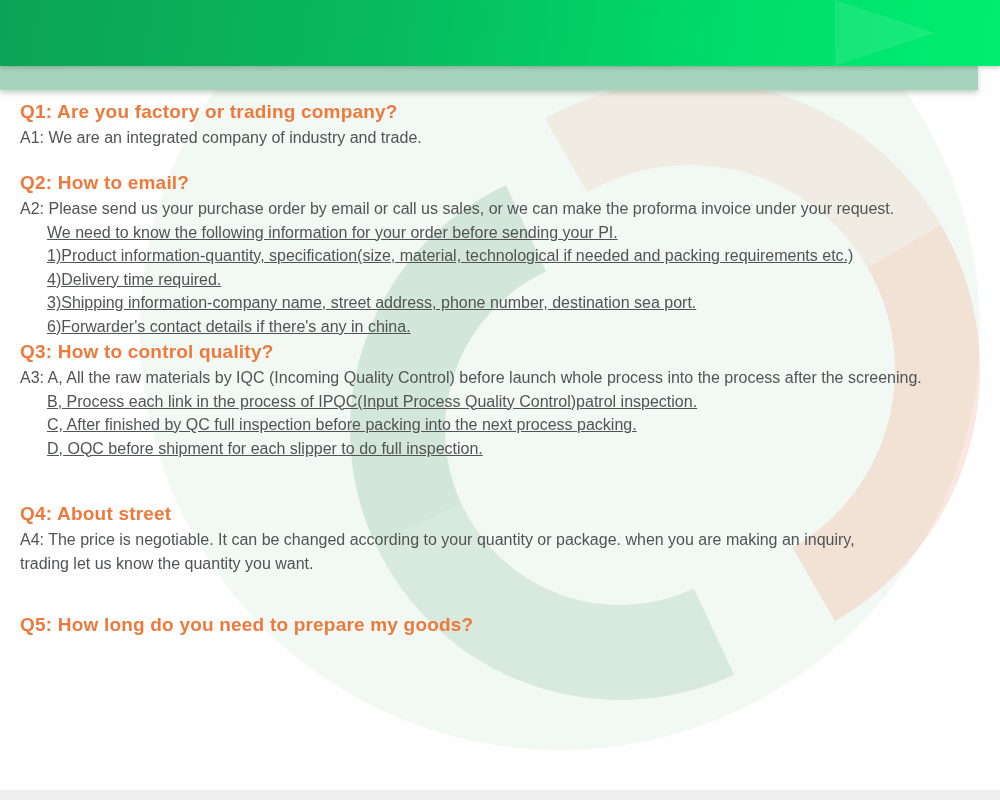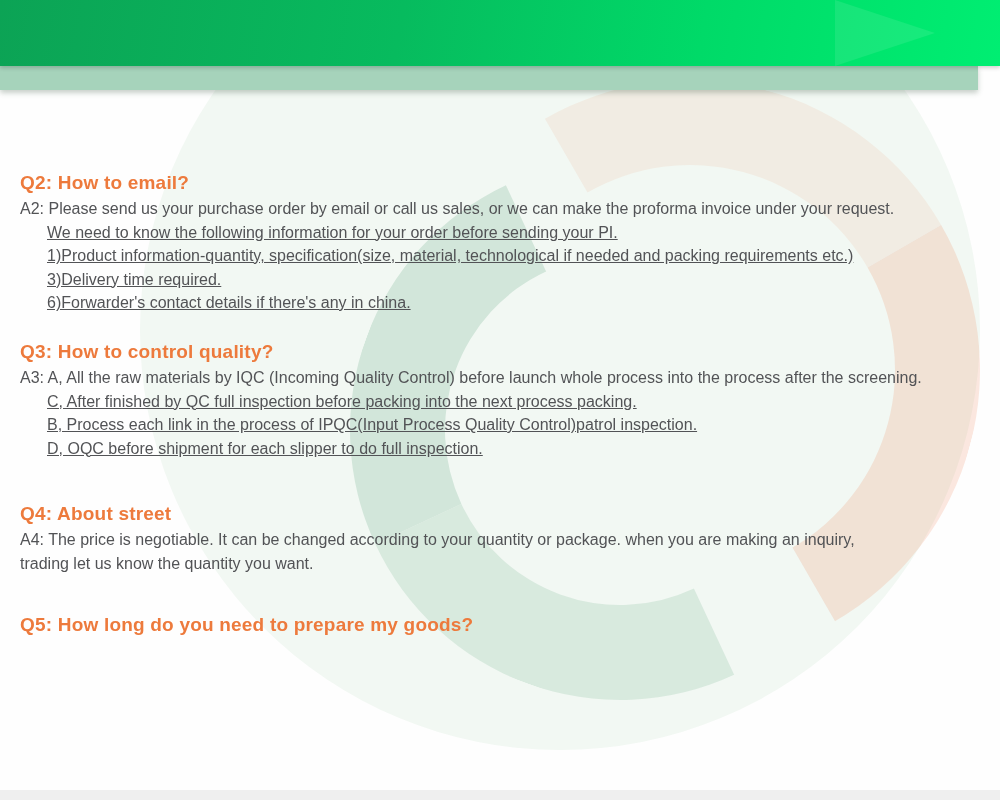--- a/index.html
+++ b/index.html
@@ -52,38 +52,45 @@
     <div class="wm-green"></div>
     <div class="wm-red"></div>
   </div>
 
   <div class="header">
     <div class="arrow-deco"></div>
   </div>
   <div class="page-title">FAQ</div>
   <div class="subband"></div>
 
+  <div class="qa" style="top:101px">
+    <div class="q">Q1: Are you factory or trading company?</div>
+    <div class="ans">
+      <div class="a">A1: We are an integrated company of industry and trade.</div>
+    </div>
+  </div>
 
   <div class="qa" style="top:172px">
     <div class="q">Q2: How to email?</div>
     <div class="ans">
       <div class="a">A2: Please send us your purchase order by email or call us sales, or we can make the proforma invoice under your request.</div>
       <div class="a ind">We need to know the following information for your order before sending your PI.</div>
       <div class="a ind">1)Product information-quantity, specification(size, material, technological if needed and packing requirements etc.)</div>
-      <div class="a ind">3)Delivery time required.</div>
+      <div class="a ind">4)Delivery time required.</div>
+      <div class="a ind">3)Shipping information-company name, street address, phone number, destination sea port.</div>
       <div class="a ind">6)Forwarder's contact details if there's any in china.</div>
     </div>
   </div>
 
   <div class="qa" style="top:341px">
     <div class="q">Q3: How to control quality?</div>
     <div class="ans">
       <div class="a">A3: A, All the raw materials by IQC (Incoming Quality Control) before launch whole process into the process after the screening.</div>
+      <div class="a ind">B, Process each link in the process of IPQC(Input Process Quality Control)patrol inspection.</div>
       <div class="a ind">C, After finished by QC full inspection before packing into the next process packing.</div>
-      <div class="a ind">B, Process each link in the process of IPQC(Input Process Quality Control)patrol inspection.</div>
       <div class="a ind">D, OQC before shipment for each slipper to do full inspection.</div>
     </div>
   </div>
 
   <div class="qa" style="top:503px">
     <div class="q">Q4: About street</div>
     <div class="ans">
       <div class="a">A4: The price is negotiable. It can be changed according to your quantity or package. when you are making an inquiry,</div>
       <div class="a">trading let us know the quantity you want.</div>
     </div>

